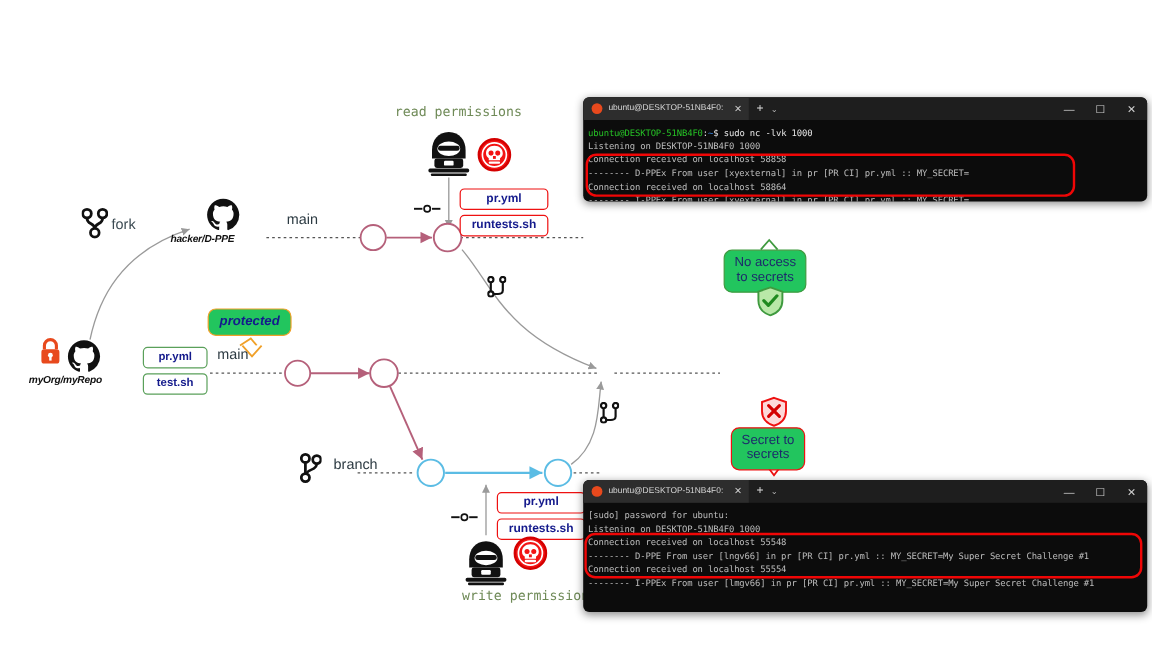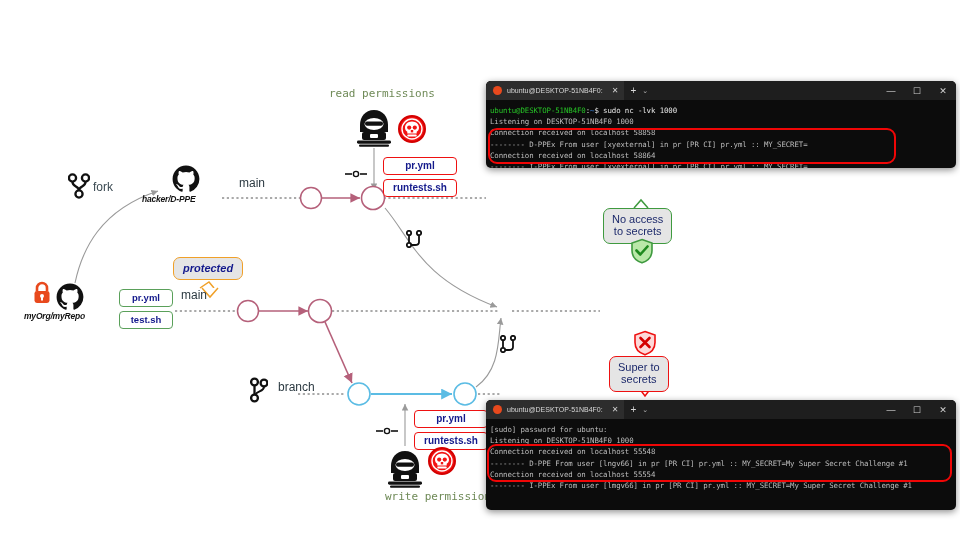--- a/index.html
+++ b/index.html
@@ -31,21 +31,21 @@
     background: #fff; color: #141a8c;
     font-size: 9.5px; font-weight: bold;
     padding: 2px 0 3px 0; text-align: center;
     width: 54px;
   }
   .chip.red { border-color: #ee1111; border-width: 1.6px; width: 74px; font-size: 10px; }
 
   
   .callout {
     border: 1.5px solid #f0a028; border-radius: 7px;
-    background: #e5e5e5; color: #141a8c;
+    background: #22c55e; color: #141a8c;
     font-size: 11px; font-weight: bold; text-align: center;
     padding: 4px 9px 5px 9px; white-space: nowrap;
   }
   .callout.green { border-color: #3f9a3f; color: #1d2a6b; font-weight: normal; font-size: 11px; line-height: 1.12; padding: 4px 8px 5px 8px; }
   .callout.red { border-color: #ee1111; color: #1d2a6b; font-weight: normal; font-size: 11px; line-height: 1.12; padding: 4px 8px 5px 8px; }
 
   .perm-label {
     font-family: "DejaVu Sans Mono", monospace;
     font-size: 11px; color: #6f8a57; white-space: nowrap; text-align: center;
   }
@@ -306,21 +306,21 @@
     </svg>
   </div>
 
   <div class="abs" style="left:633px;top:330px;">
     <svg width="24" height="26" viewBox="0 0 24 26">
       <path d="M12,1.5 L22,5 L22,12.5 C22,19 17.5,23 12,24.8 C6.5,23 2,19 2,12.5 L2,5 Z" fill="#fdd9d9" stroke="#ee1111" stroke-width="1.6"></path>
       <path d="M7.5,8 L16.5,17 M16.5,8 L7.5,17" fill="none" stroke="#d40000" stroke-width="2.6" stroke-linecap="round"></path>
     </svg>
   </div>
   <div class="abs callout red" style="left:609px;top:356px;">
-    <div>Super to</div>
+    <div>Secret to</div>
     <div>secrets</div>
   </div>
 
   <div class="term" style="left:486px;top:81px;width:470px;height:87px;">
     <div class="term-bar">
       <div class="term-tab">
         <span style="display:inline-block;width:9px;height:9px;border-radius:50%;background:#e8491d;"></span>
         <span class="term-tab-title">ubuntu@DESKTOP-51NB4F0:</span>
         <span class="tab-x">✕</span>
       </div>

